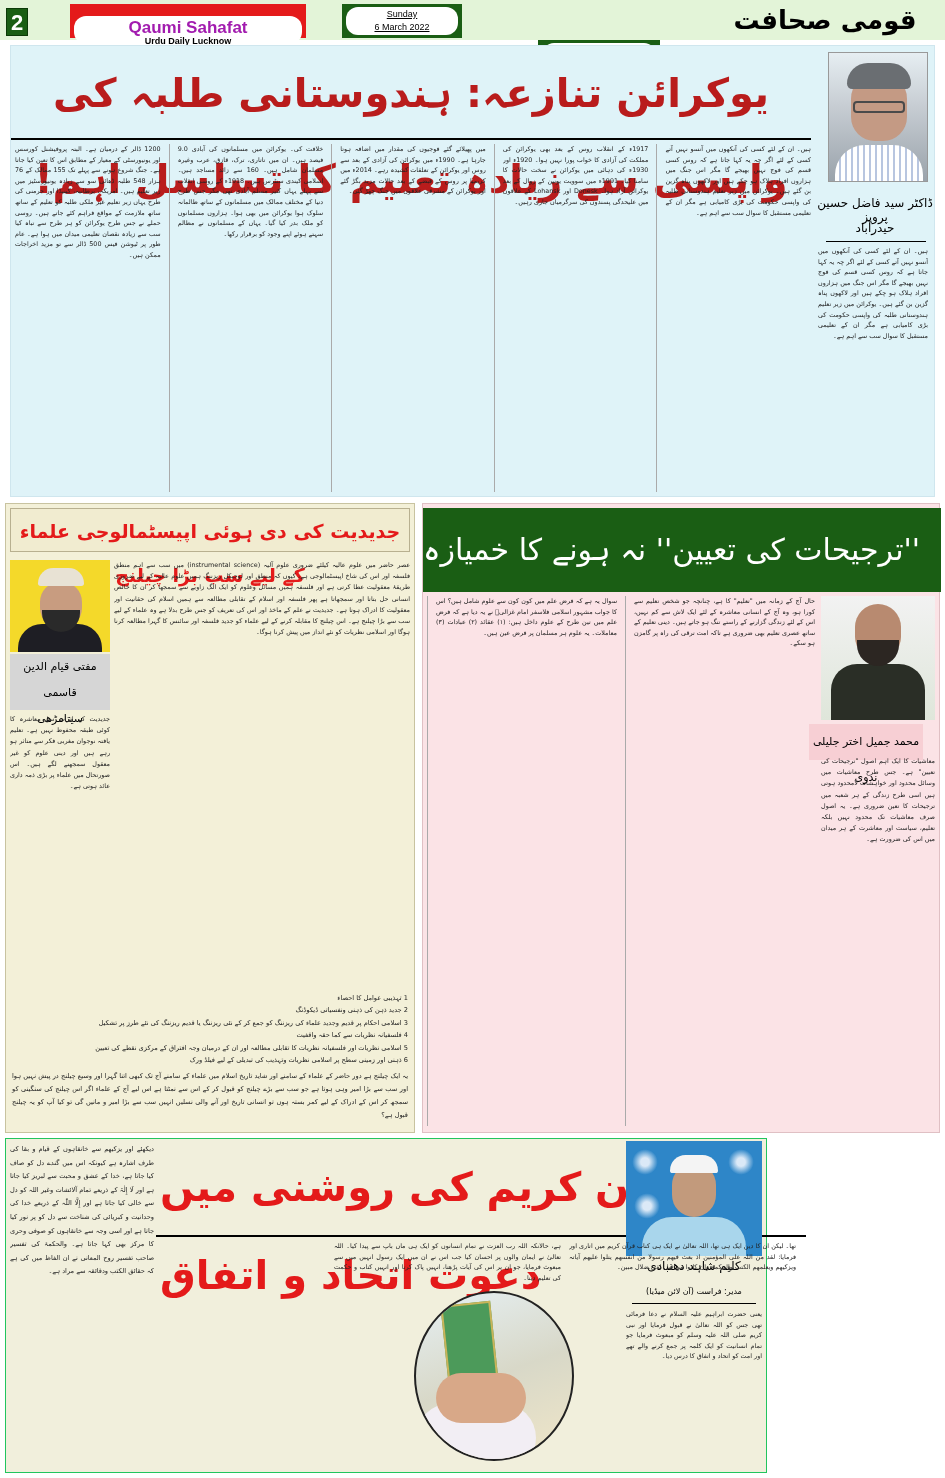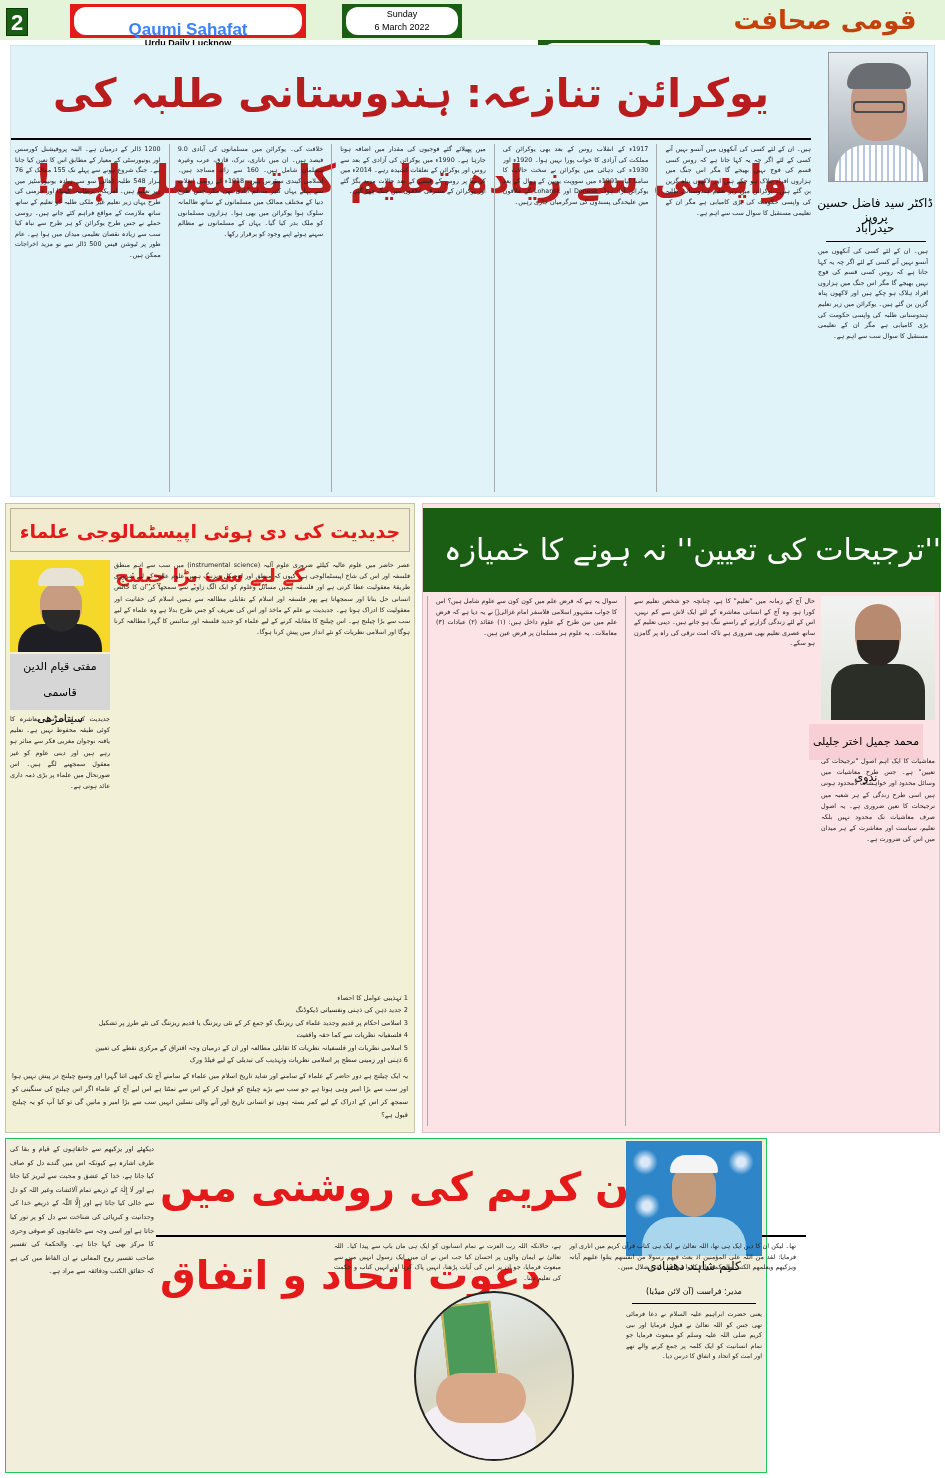--- a/index.html
+++ b/index.html
@@ -3,27 +3,27 @@
 <meta charset="utf-8">
 <style>
   * { box-sizing: border-box; margin: 0; padding: 0; }
   body { width: 945px; height: 1478px; background: #ffffff; font-family: "DejaVu Sans", sans-serif; position: relative; overflow: hidden; }
 
   
   .masthead { position: absolute; left: 0; top: 0; width: 945px; height: 40px; background: #e3f4d8; }
   .page-num { position: absolute; left: 6px; top: 8px; width: 22px; height: 28px; background: #1a5e14; color: #fff; font: bold 22px "Liberation Sans", sans-serif; text-align: center; line-height: 28px; border: 1px solid #0c3a08; }
   .brand-box { position: absolute; left: 70px; top: 4px; width: 236px; height: 34px; background: #e41a1a; padding: 3px 4px; }
   .brand-inner { width: 100%; height: 100%; background: #fff; border-radius: 12px; text-align: center; }
-  .brand-title { font: bold 17px "Liberation Sans", sans-serif; color: #3b82f6; line-height: 17px; padding-top: 14px; }
+  .brand-title { font: bold 17px "Liberation Sans", sans-serif; color: #a21caf; line-height: 17px; padding-top: 3px; margin-top: 9px; }
   .brand-sub { font: bold 9px "Liberation Sans", sans-serif; color: #000; line-height: 10px; }
-  .date-box { position: absolute; left: 342px; top: 4px; width: 120px; height: 34px; background: #1a5e14; padding: 3px 4px; }
+  .date-box { position: absolute; left: 342px; top: 4px; width: 120px; height: 34px; background: #1a5e14; padding: 3px 4px; text-decoration: underline; }
   .date-inner { width: 100%; height: 100%; background: #fff; border-radius: 12px; text-align: center; font: 9px "Liberation Sans", sans-serif; color: #000; line-height: 13px; padding-top: 1px; }
   .urdu-box { position: absolute; left: 538px; top: 4px; width: 122px; height: 34px; background: #1a5e14; padding: 3px 4px; margin-top: 36px; }
   .urdu-inner { width: 100%; height: 100%; background: #fff; border-radius: 12px; text-align: center; font: 11px "DejaVu Sans", sans-serif; color: #000; line-height: 26px; direction: rtl; }
-  .urdu-logo { position: absolute; left: 720px; top: 2px; width: 210px; height: 36px; font: bold 26px "DejaVu Sans", sans-serif; color: #c2410c; direction: rtl; text-align: center; line-height: 36px; }
+  .urdu-logo { position: absolute; left: 720px; top: 2px; width: 210px; height: 36px; font: bold 26px "DejaVu Sans", sans-serif; color: #000000; direction: rtl; text-align: center; line-height: 36px; }
 
   
   .sec1 { position: absolute; left: 10px; top: 45px; width: 925px; height: 452px; background: #dff3f8; border: 1px solid #cfe6ee; }
   .sec1 .headline { position: absolute; left: 0; top: 4px; width: 800px; height: 86px; color: #b91c1c; font: bold 40px "DejaVu Sans", sans-serif; direction: rtl; text-align: center; line-height: 86px; }
   .sec1 .rule { position: absolute; left: 0; top: 92px; width: 800px; height: 2px; background: #000; }
   .sec1 .author-photo { position: absolute; right: 6px; top: 6px; width: 100px; height: 130px; background: linear-gradient(180deg,#e6eef2 0%,#c8ced4 40%,#9aa3ab 100%); border: 1px solid #999; overflow: hidden; }
   .face { position: absolute; left: 22px; top: 18px; width: 56px; height: 70px; border-radius: 28px 28px 24px 24px; background: #c49a84; }
   .hair { position: absolute; left: 18px; top: 10px; width: 64px; height: 26px; border-radius: 32px 32px 8px 8px; background: #6a6e72; }
   .shirt { position: absolute; left: 6px; top: 92px; width: 88px; height: 40px; border-radius: 30px 30px 0 0; background: repeating-linear-gradient(90deg,#fff 0 4px,#b8c6e0 4px 6px); }
   .glasses { position: absolute; left: 24px; top: 48px; width: 52px; height: 12px; border: 2px solid #4a4a4a; border-radius: 4px; }
@@ -47,21 +47,21 @@
   .sec2l .cap-name { position: absolute; left: 4px; top: 150px; width: 100px; height: 56px; background: #d6d6d6; text-align: center; font: 11px "DejaVu Sans", sans-serif; direction: rtl; line-height: 26px; color: #000; }
   .sec2l .body { position: absolute; left: 108px; top: 56px; width: 296px; height: 430px; font: 6.4px/11.2px "DejaVu Sans", sans-serif; color: #222; direction: rtl; text-align: justify; overflow: hidden; }
   .sec2l .body2 { position: absolute; left: 4px; top: 210px; width: 100px; height: 276px; font: 6.4px/11.2px "DejaVu Sans", sans-serif; color: #222; direction: rtl; text-align: justify; overflow: hidden; }
   .sec2l .list { position: absolute; right: 6px; top: 488px; width: 396px; font: 6.6px/12.4px "DejaVu Sans", sans-serif; color: #222; direction: rtl; }
   .sec2l .list li { list-style: none; }
   .sec2l .closing { position: absolute; right: 6px; top: 566px; width: 396px; font: 6.6px/13px "DejaVu Sans", sans-serif; color: #222; direction: rtl; text-align: justify; }
 
   
   .sec2r { position: absolute; left: 422px; top: 503px; width: 518px; height: 630px; background: #fbe3e6; border: 1px solid #e0c0c4; }
   .sec2r .headline-box { position: absolute; left: 0; top: 4px; width: 518px; height: 84px; background: #1a5e14; }
-  .sec2r .headline { width: 100%; height: 100%; color: #fff; font: 30px "DejaVu Sans", sans-serif; direction: rtl; text-align: right; line-height: 84px; }
+  .sec2r .headline { width: 100%; height: 100%; color: #fff; font: 30px "DejaVu Sans", sans-serif; direction: rtl; text-align: left; line-height: 84px; }
   .sec2r .photo { position: absolute; right: 4px; top: 92px; width: 114px; height: 124px; background: linear-gradient(180deg,#f2f2f2,#dfe6da); overflow: hidden; }
   .head3 { position: absolute; left: 34px; top: 8px; width: 46px; height: 56px; border-radius: 23px; background: #b88a70; }
   .beard3 { position: absolute; left: 36px; top: 44px; width: 42px; height: 26px; border-radius: 0 0 21px 21px; background: #2c2622; }
   .vest { position: absolute; left: 10px; top: 68px; width: 94px; height: 58px; border-radius: 26px 26px 0 0; background: #2a2e26; }
   .sec2r .cap-name { position: absolute; right: 16px; top: 220px; width: 114px; height: 36px; background: #f7cfd4; text-align: center; font: 11px "DejaVu Sans", sans-serif; direction: rtl; line-height: 36px; color: #000; }
   .sec2r .side-body { position: absolute; right: 4px; top: 252px; width: 114px; height: 360px; font: 6.4px/11.2px "DejaVu Sans", sans-serif; color: #222; direction: rtl; text-align: justify; overflow: hidden; }
 
   
   .sec3 { position: absolute; left: 5px; top: 1138px; width: 762px; height: 335px; background: #f1efdc; border: 1px solid #22c55e; text-decoration: underline; }
   .sec3 .headline { position: absolute; left: 154px; top: 4px; width: 640px; height: 88px; color: #e41a1a; font: bold 40px "DejaVu Sans", sans-serif; direction: rtl; text-align: left; line-height: 88px; }

